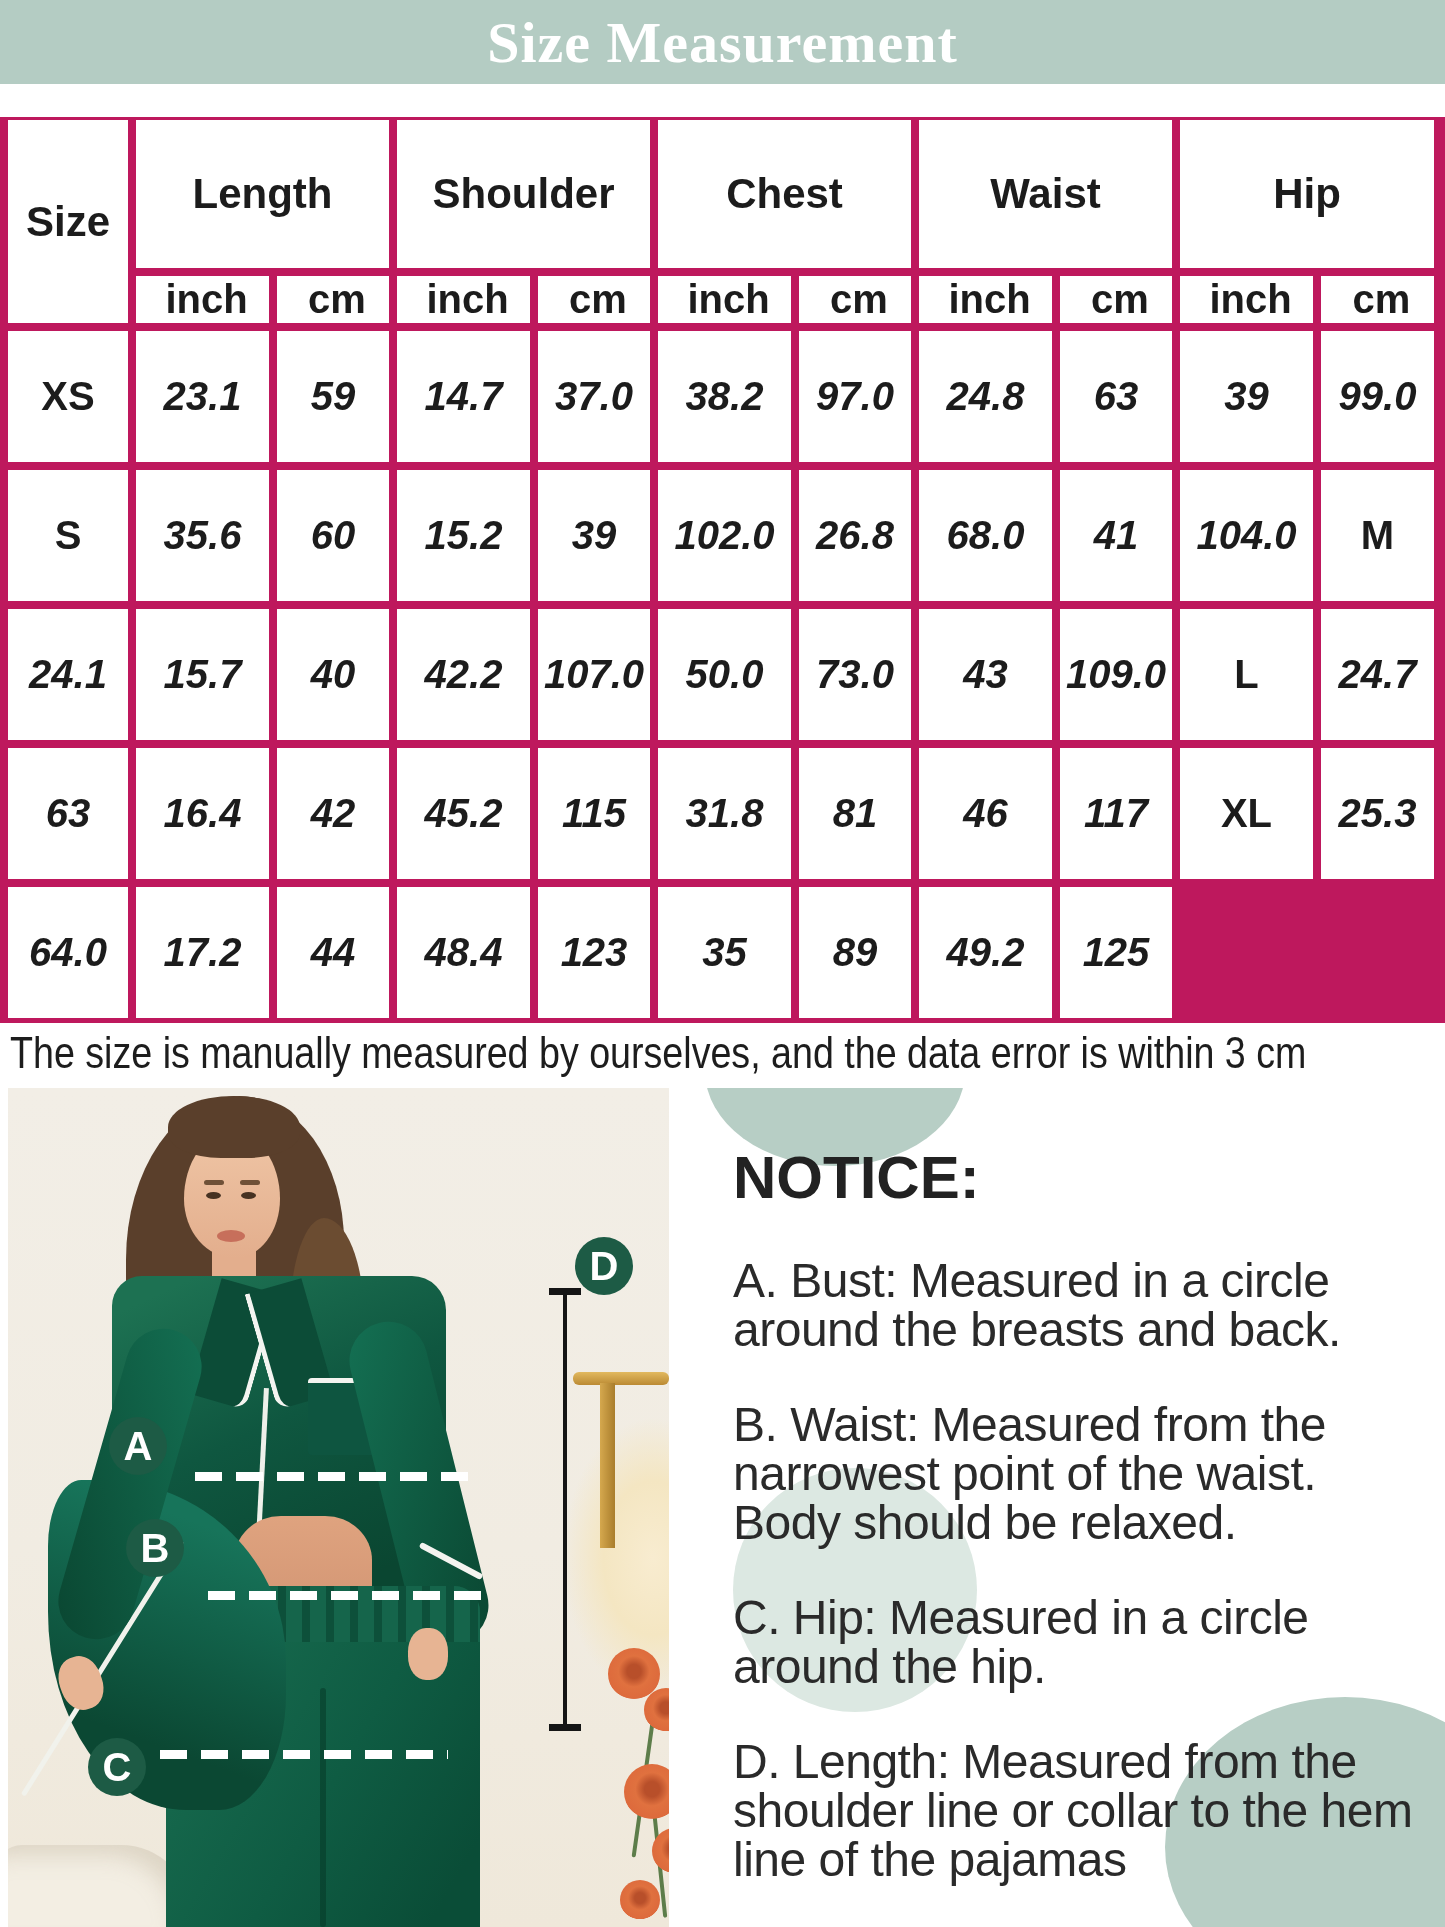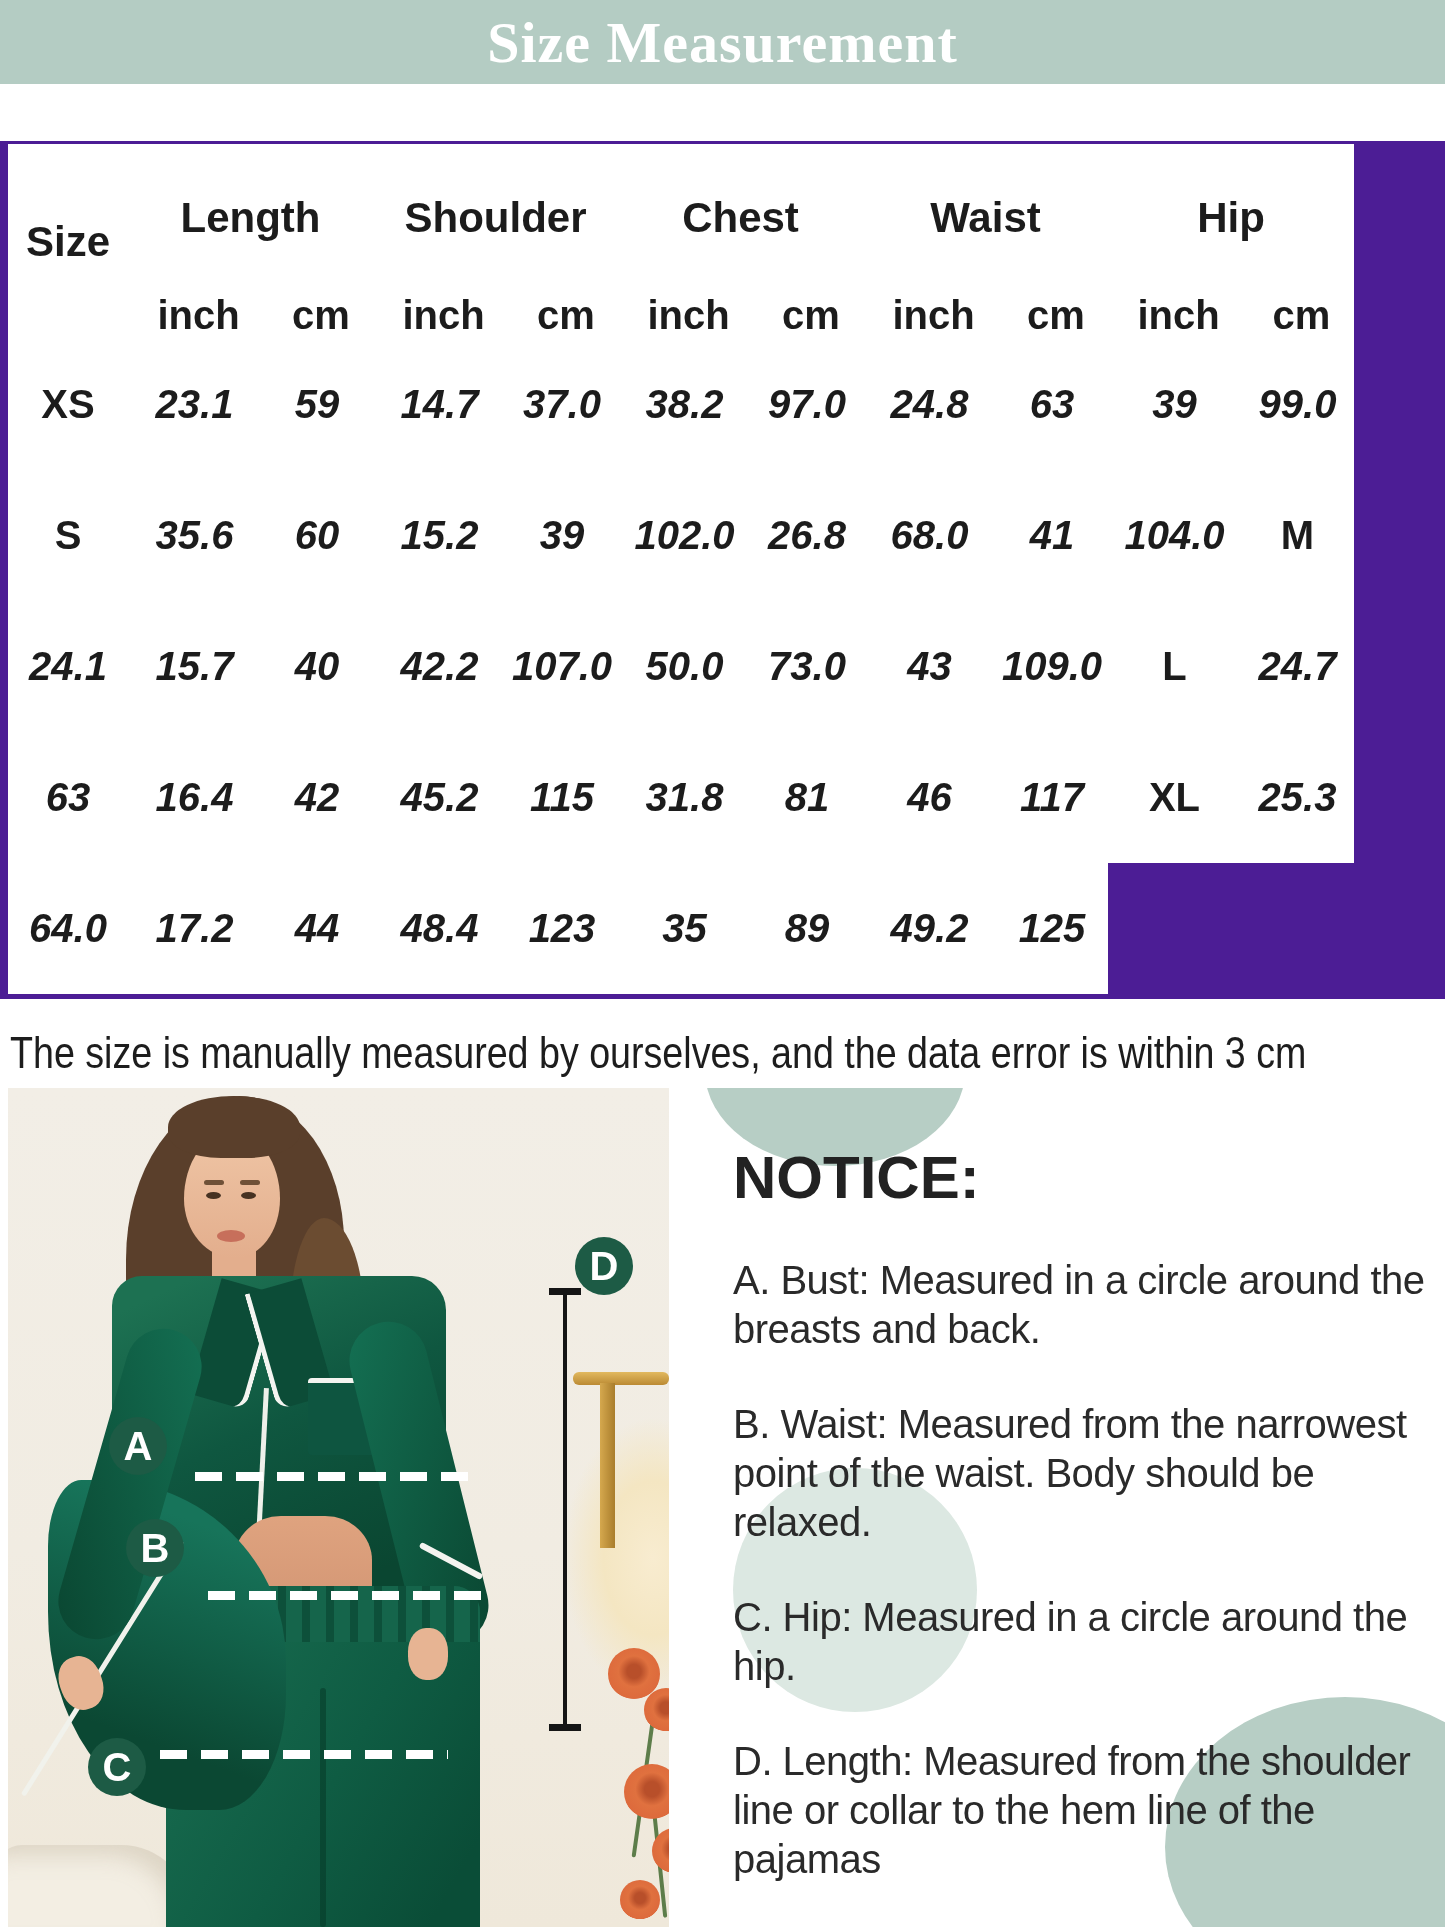--- a/index.html
+++ b/index.html
@@ -6,25 +6,25 @@
   .page{position:relative;width:1445px;height:1927px;background:#fff;overflow:hidden;
         font-family:"Liberation Sans", sans-serif;}
 
   
   .title-band{position:absolute;left:0;top:0;width:1445px;height:84px;background:#b4ccc3;
               display:flex;align-items:center;justify-content:center;}
   .title-band h1{margin:0;font-family:"Liberation Serif", serif;font-weight:700;
                  font-size:58px;color:#ffffff;letter-spacing:1px;}
 
   
-  .size-table{position:absolute;left:0;top:117px;width:1429px;background:#4c1d95;
+  .size-table{position:absolute;left:0;top:117px;width:1429px;background:#be185d;
               padding:3px 8px 5px;display:grid;
               grid-template-columns:120px 133px 112px 133px 112px 133px 112px 133px 112px 133px 113px;
               grid-template-rows:148px 47px 131px 131px 131px 131px 131px;
-              margin-top:24px;}
+              gap:8px;}
   .cell{background:#ffffff;display:flex;align-items:center;justify-content:center;
         color:#1c1c1c;font-weight:700;}
   .cell.group{font-size:42px;}
   .cell.unit{font-size:40px;padding-left:8px;}
   .cell.szlab{font-size:40px;}
   .cell.val{font-size:40px;font-style:italic;}
   .c-size{grid-row:1/3;grid-column:1;font-size:42px;}
   .g1{grid-column:2/4}.g2{grid-column:4/6}.g3{grid-column:6/8}.g4{grid-column:8/10}.g5{grid-column:10/12}
   .r2{grid-row:2}
 
@@ -35,21 +35,21 @@
   
   .bottom{position:absolute;left:0;top:1088px;width:1445px;height:839px;background:#fff;overflow:hidden;}
   .deco{position:absolute;border-radius:50%;}
   .deco-top{left:705px;top:-112px;width:260px;height:190px;background:#b7cec5;}
   .deco-light{left:733px;top:380px;width:244px;height:244px;background:#dce8e2;}
   .deco-corner{right:-80px;bottom:-70px;width:360px;height:300px;background:#b7cec5;}
 
   
   .notice{position:absolute;left:733px;top:55px;width:700px;z-index:2;}
   .notice h2{margin:0 0 44px 0;font-size:60px;font-weight:700;color:#222;letter-spacing:0;}
-  .notice p{margin:0 0 46px 0;font-size:40px;line-height:49px;color:#2a2a2a;letter-spacing:-0.5px;}
+  .notice p{margin:0 0 46px 0;font-size:48px;line-height:49px;color:#2a2a2a;letter-spacing:-0.5px;}
 
   
   .photo{position:absolute;left:8px;top:0;width:661px;height:839px;overflow:hidden;z-index:1;
          background:linear-gradient(180deg,#f2eee6 0%,#f1ece2 55%,#efe8da 100%);}
   .photo *{position:absolute;}
   .glow{left:555px;top:330px;width:180px;height:280px;border-radius:50%;
         background:radial-gradient(closest-side,#f8ecd0,#f4e6c2 55%,rgba(244,230,194,0));}
   .chair-bar{left:565px;top:284px;width:96px;height:13px;border-radius:6px;
              background:linear-gradient(180deg,#e2b95f,#bb8a33);}
   .chair-leg{left:592px;top:295px;width:15px;height:165px;

